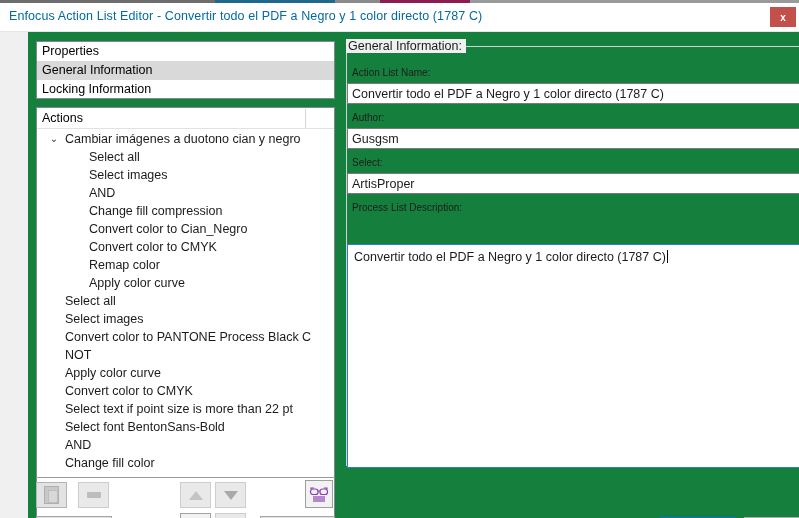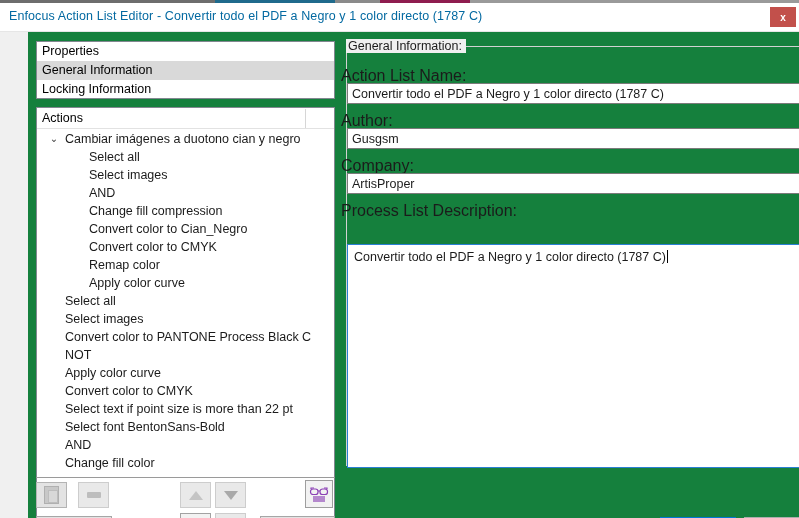--- a/index.html
+++ b/index.html
@@ -262,22 +262,22 @@
     position: absolute;
     left: 432px;
     top: 14px;
     width: 355px;
     height: 1px;
     background: #d2d2d2;
   }
 
   .field-label {
     position: absolute;
-    left: 313px;
-    font-size: 16px;
+    left: 324px;
+    font-size: 10px;
     color: #1b1b1b;
     white-space: nowrap;
   }
   .text-input {
     position: absolute;
     left: 319px;
     width: 463px;
     height: 21px;
     background: #ffffff;
     border: 1px solid #7a7a7a;
@@ -439,21 +439,21 @@
     <div class="group"></div>
     <div class="group-topline-right"></div>
     <div class="group-legend">General Information:</div>
 
     <div class="field-label" style="top:35px;">Action List Name:</div>
     <input class="text-input" style="top: 51px;" type="text" readonly="" value="Convertir todo el PDF a Negro y 1 color directo (1787 C)">
 
     <div class="field-label" style="top:80px;">Author:</div>
     <input class="text-input" style="top: 96px;" type="text" readonly="" value="Gusgsm">
 
-    <div class="field-label" style="top:125px;">Company:</div>
+    <div class="field-label" style="top:125px;">Select:</div>
     <input class="text-input" style="top: 141px;" type="text" readonly="" value="ArtisProper">
 
     <div class="field-label" style="top:170px;">Process List Description:</div>
     <div class="desc-box"><span>Convertir todo el PDF a Negro y 1 color directo (1787 C)</span><span class="caret"></span></div>
 
     <div class="dlg-btn default" style="left:632px;">Aceptar</div>
     <div class="dlg-btn" style="left:716px;">Cancelar</div>
 
     <div class="grip">
       <i style="left:7px; top:0;"></i>

